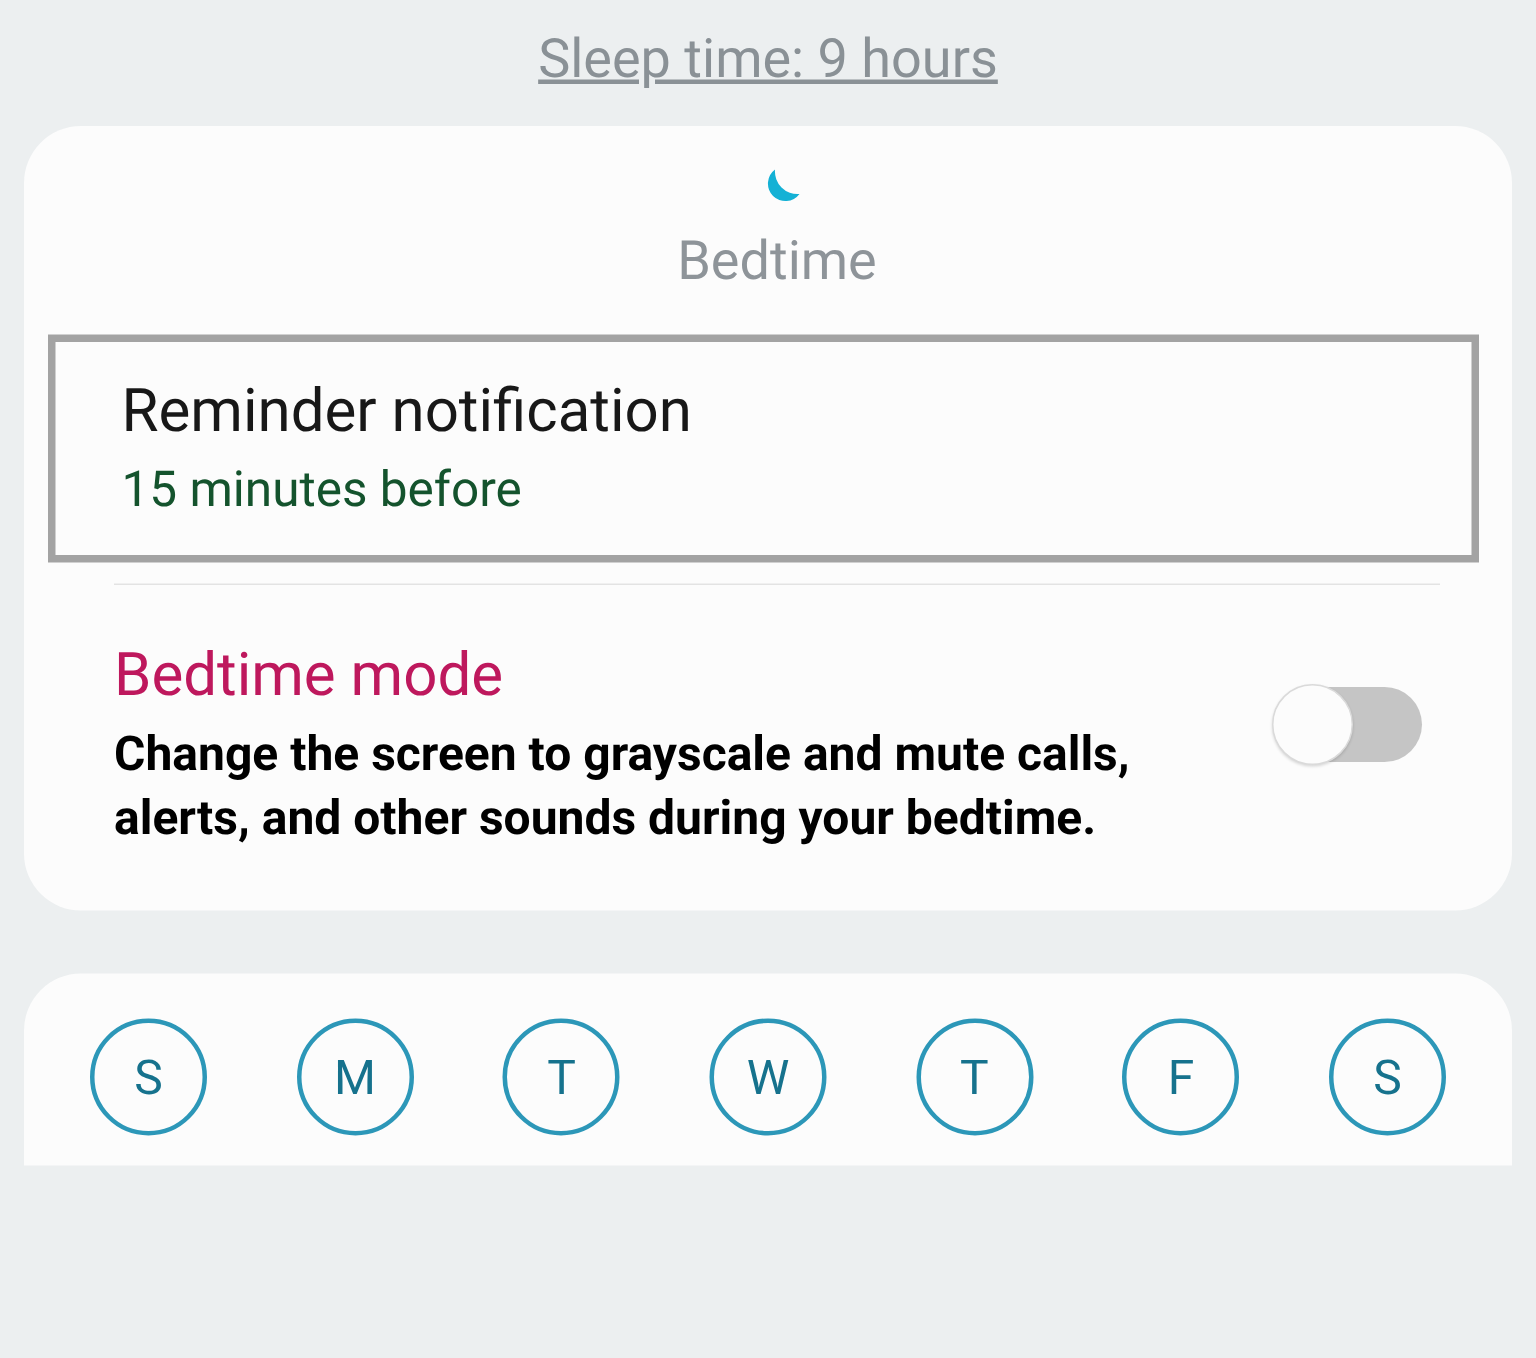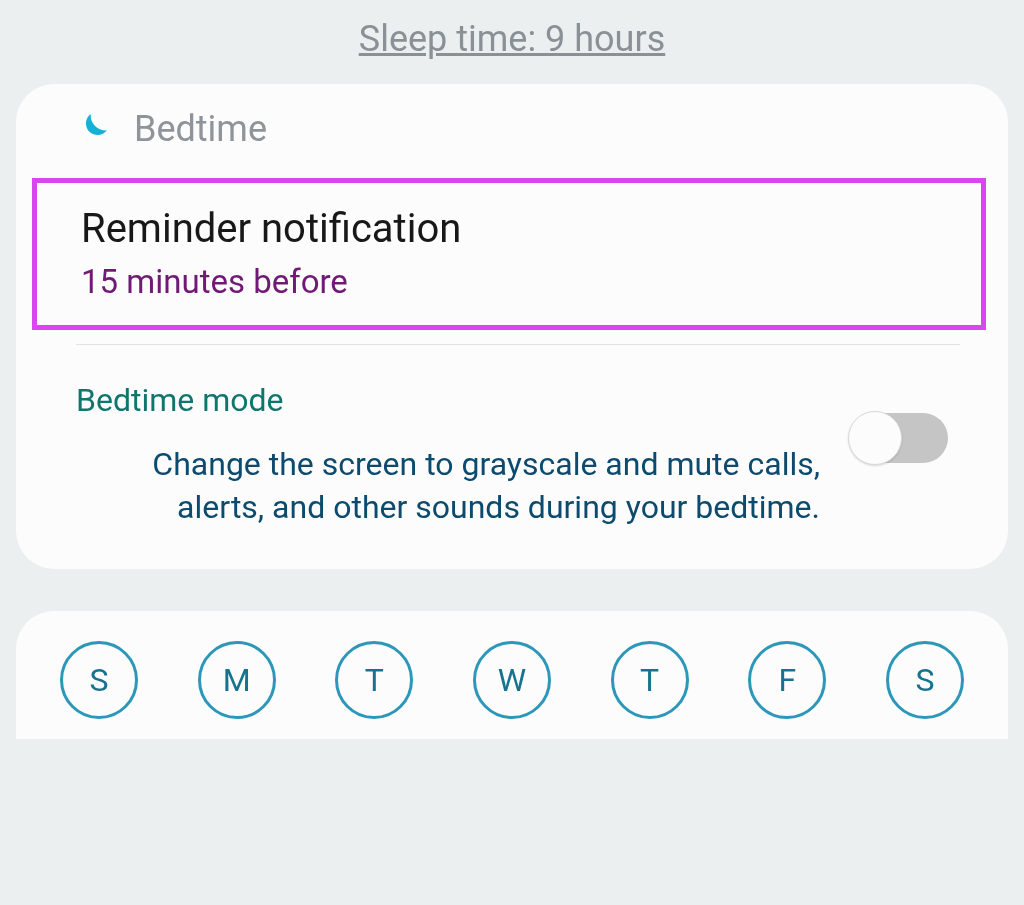--- a/index.html
+++ b/index.html
@@ -25,82 +25,82 @@
     .card {
       background: #fcfcfc;
       border-radius: 38px;
       margin: 0 16px 42px;
       padding: 0;
       overflow: hidden;
     }
     .card-header {
       display: flex;
       align-items: center;
-      gap: 22px;
+      gap: 5px;
       padding: 24px 44px 18px 56px;
+      flex-direction: column;
     }
     .card-header-label {
       color: #8e9499;
       font-size: 36px;
       font-weight: 400;
     }
     .moon-icon {
       width: 40px;
       height: 40px;
       display: block;
     }
     .sunrise-icon {
       width: 42px;
       height: 42px;
       display: block;
     }
     .highlight-box {
-      border: 5px solid #d946ef;
+      border: 5px solid #a3a3a3;
       margin: 10px 22px 4px 16px;
       padding: 22px 30px 24px 44px;
       background: #fcfcfc;
     }
     .row-title {
       font-size: 40px;
       color: #181818;
       font-weight: 400;
       margin-bottom: 10px;
     }
     .row-value {
       font-size: 33px;
-      color: #701a75;
+      color: #14532d;
       font-weight: 400;
     }
     .hr {
       border: none;
       border-top: 1px solid #e3e3e3;
       margin: 14px 48px 0 60px;
     }
     .mode-row {
       display: flex;
       align-items: flex-start;
       justify-content: space-between;
       padding: 36px 60px 40px;
     }
     .mode-text {
       flex: 1;
       padding-right: 30px;
     }
     .mode-title {
-      font-size: 32px;
-      color: #0f766e;
+      font-size: 40px;
+      color: #be185d;
       font-weight: 400;
-      margin-bottom: 24px;
+      margin-bottom: 8px;
     }
     .mode-desc {
       font-size: 32px;
-      color: #0c4a6e;
+      color: #000000;
       line-height: 1.35;
-      font-weight: 400;
-      text-align: right;
+      font-weight: 700;
     }
     .toggle {
       width: 98px;
       height: 50px;
       background: #c5c5c5;
       border-radius: 25px;
       position: relative;
       flex-shrink: 0;
       margin-top: 32px;
       cursor: pointer;

